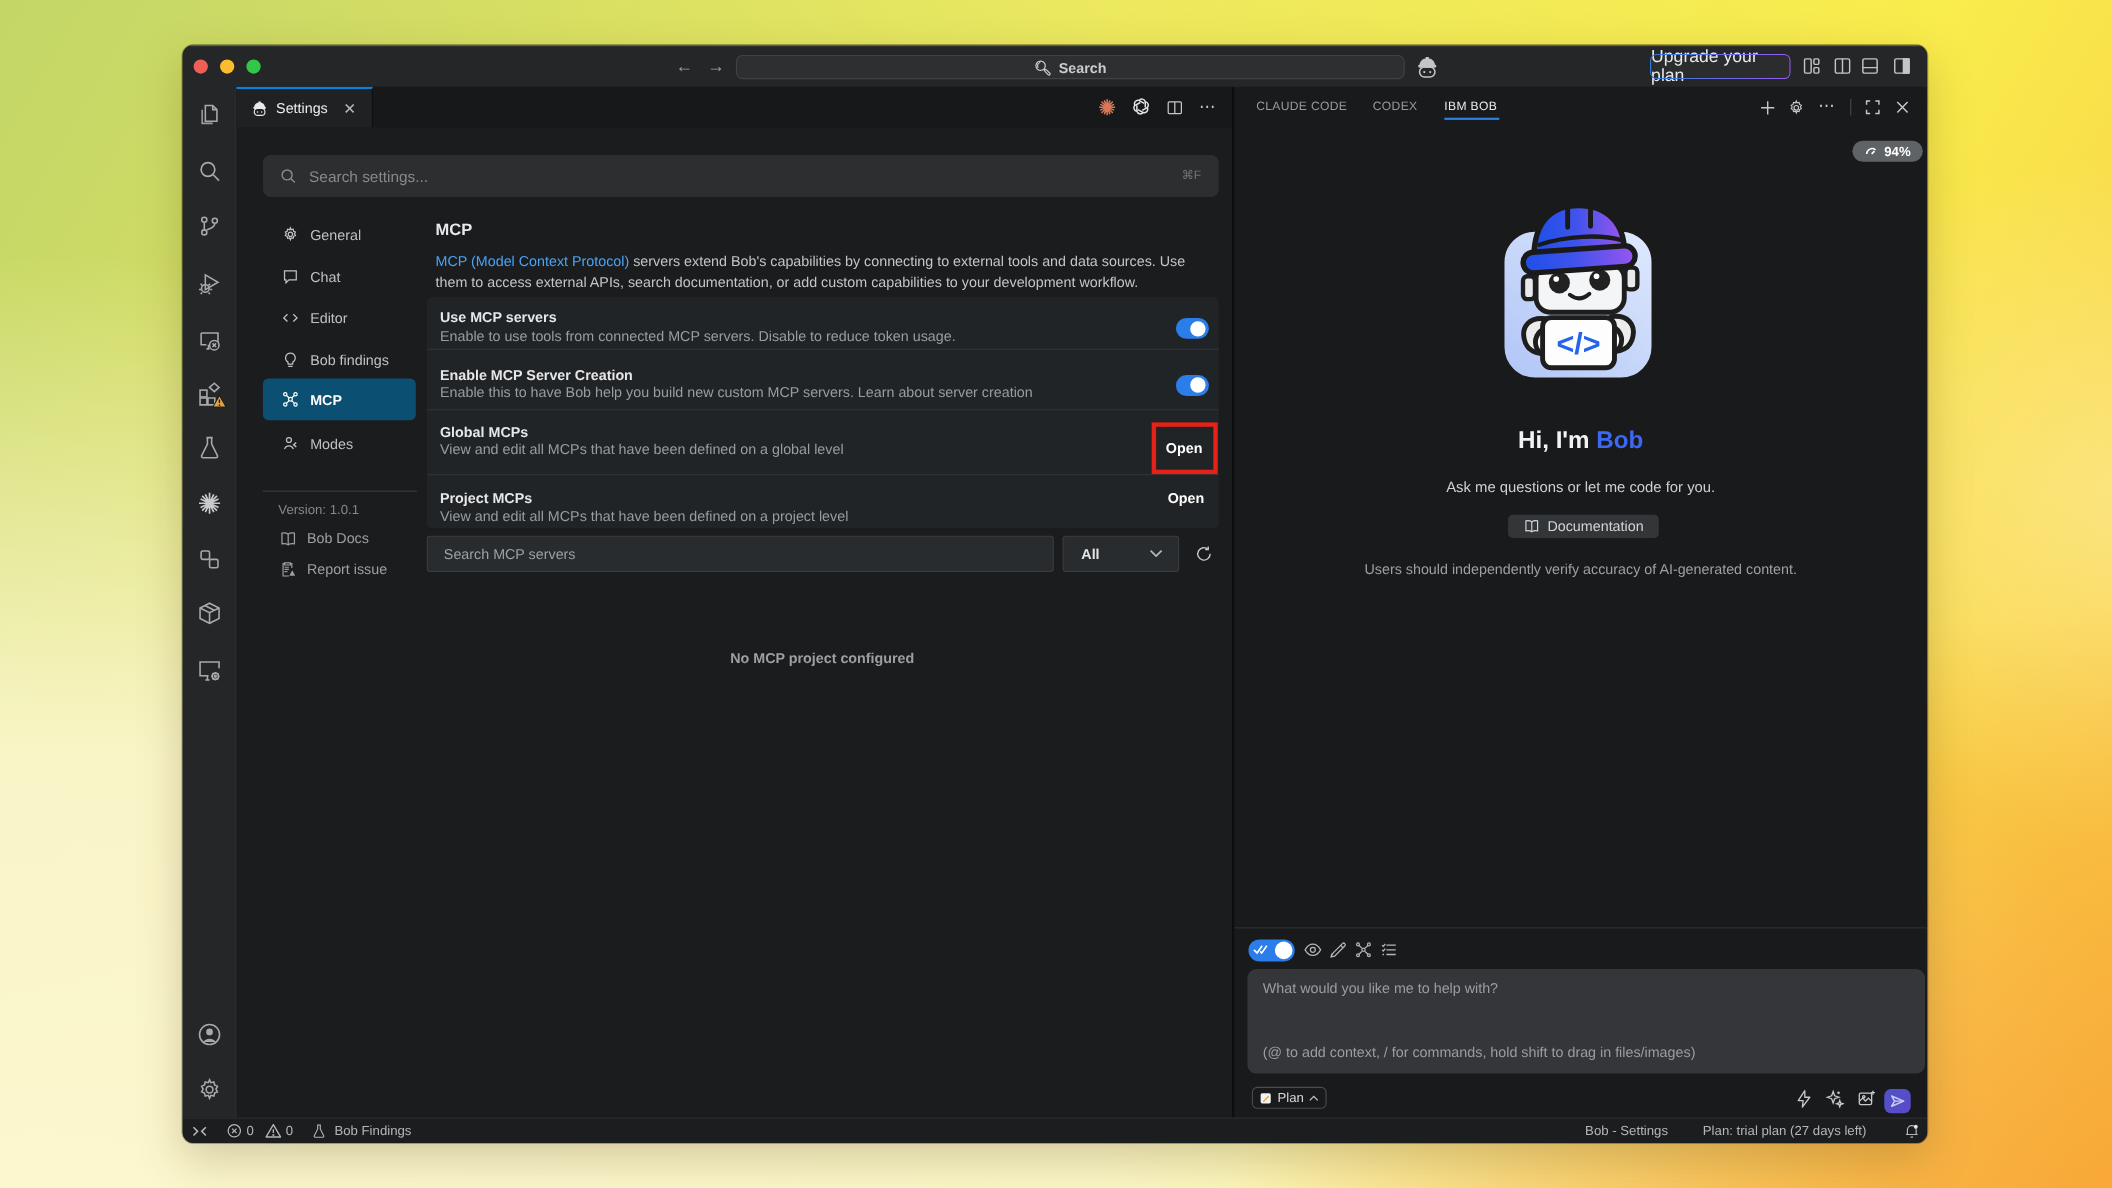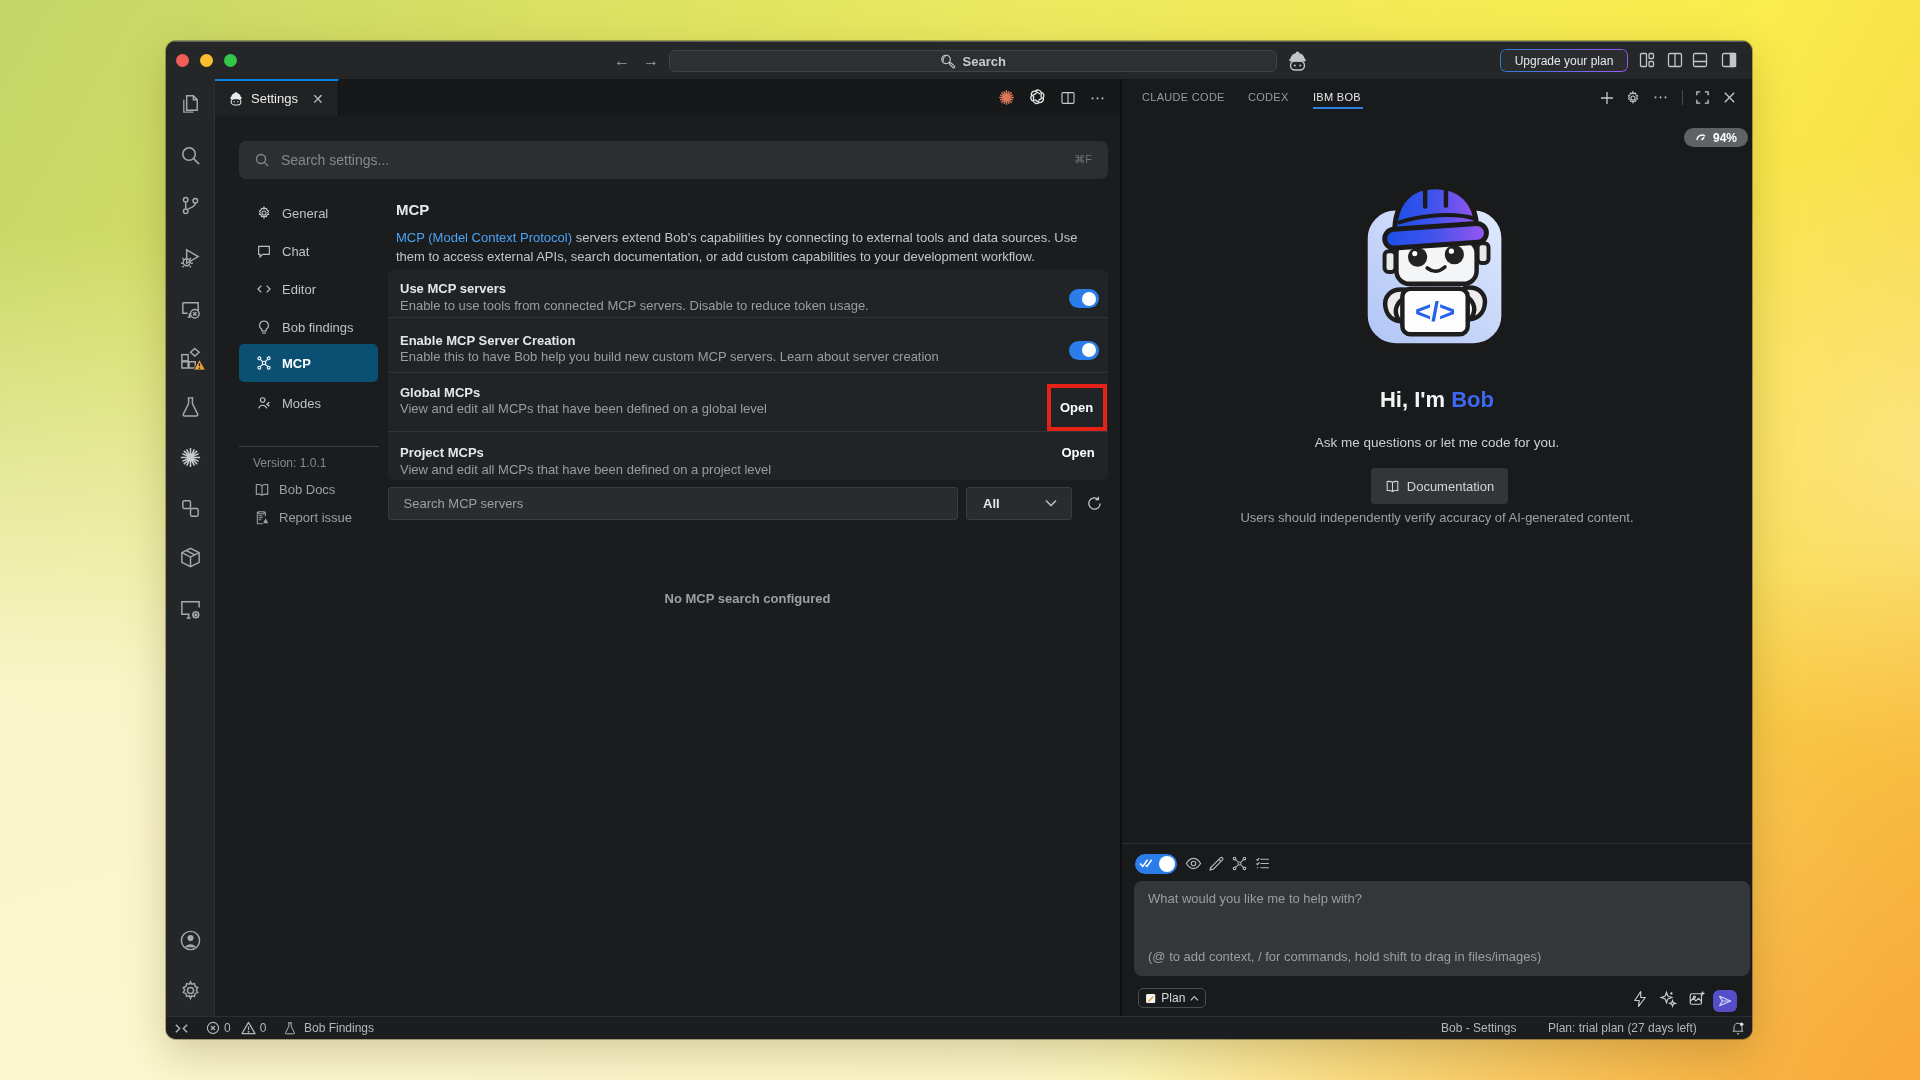--- a/index.html
+++ b/index.html
@@ -17,21 +17,21 @@
     background:#1d1f21; border-radius:10px; overflow:hidden;
     box-shadow:0 14px 40px rgba(90,70,25,0.25), 0 0 0 1px rgba(0,0,0,0.3);
   }
   .window::before { content:""; position:absolute; left:0; top:0; right:0; height:1px; background:rgba(255,255,255,0.28); z-index:99; }
   .abs { position:absolute; }
   
   .titlebar { position:absolute; left:0; top:0; width:100%; height:38px; background:#242628; }
   .tl { position:absolute; top:13px; width:13px; height:13px; border-radius:50%; }
   .cmdbox { position:absolute; left:503px; top:9px; width:608px; height:22px; background:#2d2f31; border:1px solid #404244; border-radius:6px; color:#c9cbcd; font-size:13px; font-weight:bold; display:flex; align-items:center; justify-content:center; gap:6px; }
   .navarrow { position:absolute; top:10px; color:#9da0a3; font-size:16px; }
-  .upgrade { position:absolute; left:1334px; top:8px; width:128px; height:23px; border-radius:6px; background:#2a2c2e; border:1px solid transparent; background-clip:padding-box; color:#e8e9ea; font-size:12px; display:flex; align-items:center; justify-content:center; }
+  .upgrade { position:absolute; left:1334px; top:8px; width:128px; height:23px; border-radius:6px; background:#2a2c2e; border:1px solid transparent; background-clip:padding-box; color:#e8e9ea; font-size:16px; display:flex; align-items:center; justify-content:center; }
   .upgrade::before { content:""; position:absolute; inset:-1px; border-radius:6px; padding:1px; background:linear-gradient(90deg,#2f7cd6,#9a5cf0); -webkit-mask:linear-gradient(#fff 0 0) content-box, linear-gradient(#fff 0 0); -webkit-mask-composite:xor; mask-composite:exclude; }
   
   .activitybar { position:absolute; left:0; top:38px; width:49px; bottom:23px; background:#242628; border-right:1px solid #2e3032; }
   .statusbar { position:absolute; left:0; bottom:0; width:100%; height:23px; background:#1b1d1f; border-top:1px solid #2c2e30; color:#b4b7ba; font-size:12px; }
   .editor { position:absolute; left:49px; top:38px; width:905px; bottom:23px; background:#1a1c1e; }
   .rightpanel { position:absolute; left:956px; top:38px; width:630px; bottom:23px; background:#181a1c; }
   .paneldiv { position:absolute; left:954px; top:38px; width:2px; bottom:23px; background:#0d0e0f; }
   
   .tabbar { position:absolute; left:0; top:0; width:100%; height:37px; background:#161819; }
   .tab { position:absolute; left:0; top:0; width:124px; height:37px; background:#1f2123; border-top:2px solid #0c82e0; border-right:1px solid #0e0f10; display:flex; align-items:center; padding-left:13px; gap:7px; color:#ececec; font-size:13px; }
@@ -39,21 +39,21 @@
   
   .searchsettings { position:absolute; left:24px; top:61.5px; width:869px; height:38px; background:#2c2e30; border-radius:7px; color:#85898d; font-size:14px; display:flex; align-items:center; }
   .nav-item { position:absolute; left:24px; width:139px; height:38px; display:flex; align-items:center; gap:10px; padding-left:17px; color:#bfc2c5; font-size:13px; }
   .nav-sel { background:#0b4f72; border-radius:5px; color:#fff; font-weight:bold; }
   .settingsrow-title { color:#e6e7e8; font-size:13px; font-weight:bold; }
   .settingsrow-desc { color:#9a9da0; font-size:13px; }
   .toggle { position:absolute; width:30px; height:19px; background:#2b7de9; border-radius:10px; }
   .toggle::after { content:""; position:absolute; right:2.5px; top:2.5px; width:14px; height:14px; background:#fff; border-radius:50%; }
   
   .rp-tab { font-size:11px; letter-spacing:0.3px; color:#989b9e; }
-  .docbtn { position:absolute; left:249px; top:389px; width:137px; height:36px; background:#333639; border-radius:4px; display:flex; align-items:center; justify-content:center; gap:7px; color:#d2d4d6; font-size:13px; }
+  .docbtn { position:absolute; left:249px; top:389px; width:137px; height:21px; background:#333639; border-radius:4px; display:flex; align-items:center; justify-content:center; gap:7px; color:#d2d4d6; font-size:13px; }
   .chatinput { position:absolute; left:12px; top:802px; width:616px; height:95px; background:#343639; border-radius:8px; color:#9b9ea1; font-size:13px; }
   .planbtn { position:absolute; left:16px; top:909px; height:20px; width:68px; border:1px solid #4a4d50; border-radius:5px; display:flex; align-items:center; gap:5px; padding:0 6px; color:#d6d8da; font-size:12px; }
   .sendbtn { position:absolute; left:591px; top:911px; width:24px; height:22px; background:linear-gradient(135deg,#4f53c8,#5b49c9); border-radius:6px; }
   svg { display:block; }
 </style>
 </head>
 <body>
 <div class="window">
 
   <div class="titlebar">
@@ -355,21 +355,21 @@
       <svg style="position:absolute; right:14px;" width="12" height="8" viewBox="0 0 12 8" fill="none" stroke="#b6b9bc" stroke-width="1.6">
           <path d="M1 1.5 L6 6.5 L11 1.5"></path>
         </svg>
     </div>
     <div class="abs" style="left:871px; top:416px;">
       <svg width="17" height="17" viewBox="0 0 24 24" fill="none" stroke="#c6c9cc" stroke-width="1.8">
         <path d="M20 12 a8 8 0 1 1 -2.5 -5.8"></path>
           <path d="M17.5 2.5 v4 h-4" stroke-width="1.8"></path>
       </svg>
     </div>
-    <div class="abs" style="left:172.5px; top:512px; width:720px; text-align:center; color:#9da0a3; font-size:13px; font-weight:bold;">No MCP search configured</div>
+    <div class="abs" style="left:172.5px; top:512px; width:720px; text-align:center; color:#9da0a3; font-size:13px; font-weight:bold;">No MCP project configured</div>
   </div>
 
   <div class="rightpanel">
 
     <div class="abs rp-tab" style="left:20px; top:12px;">CLAUDE CODE</div>
     <div class="abs rp-tab" style="left:126px; top:12px;">CODEX</div>
     <div class="abs rp-tab" style="left:191px; top:12px; color:#e8e9ea;">IBM BOB</div>
     <div class="abs" style="left:191px; top:28px; width:50px; height:2px; background:#2f81e0;"></div>
     <div class="abs" style="left:477px; top:11px;">
       <svg width="16" height="16" viewBox="0 0 16 16" fill="none" stroke="#c6c9cc" stroke-width="1.3">

